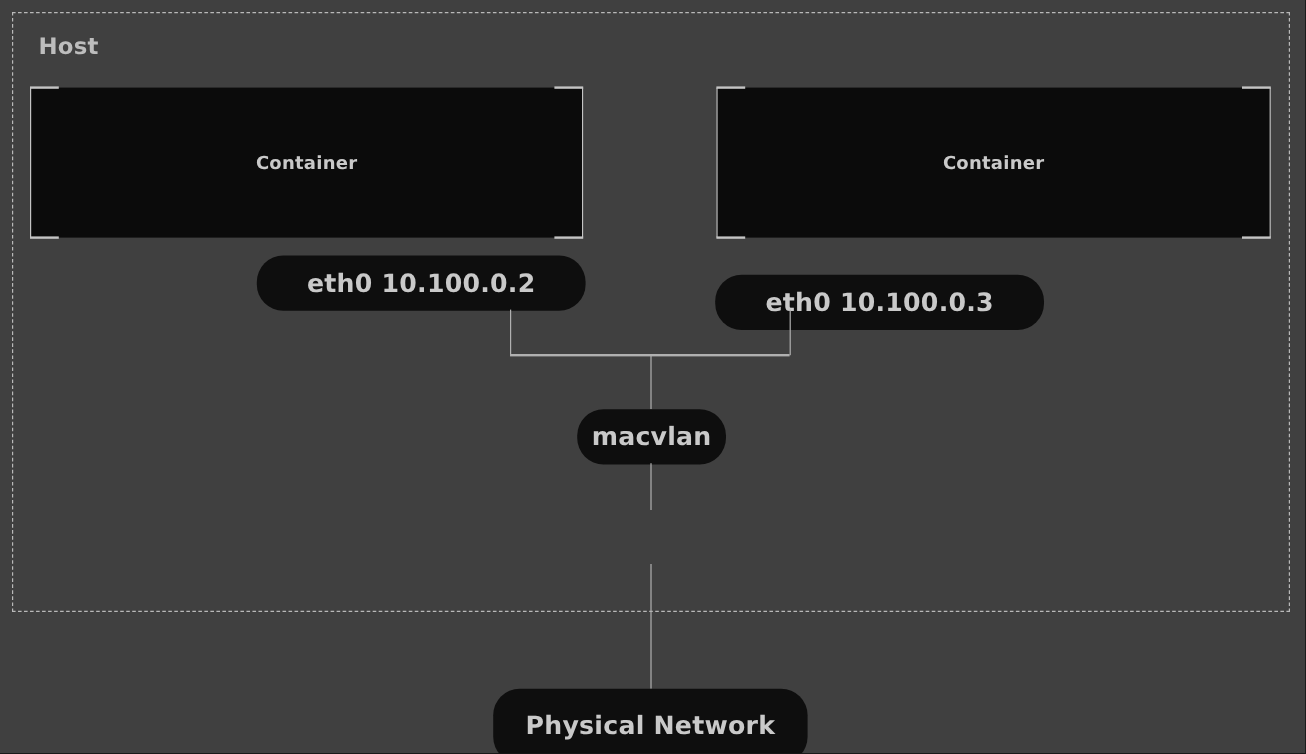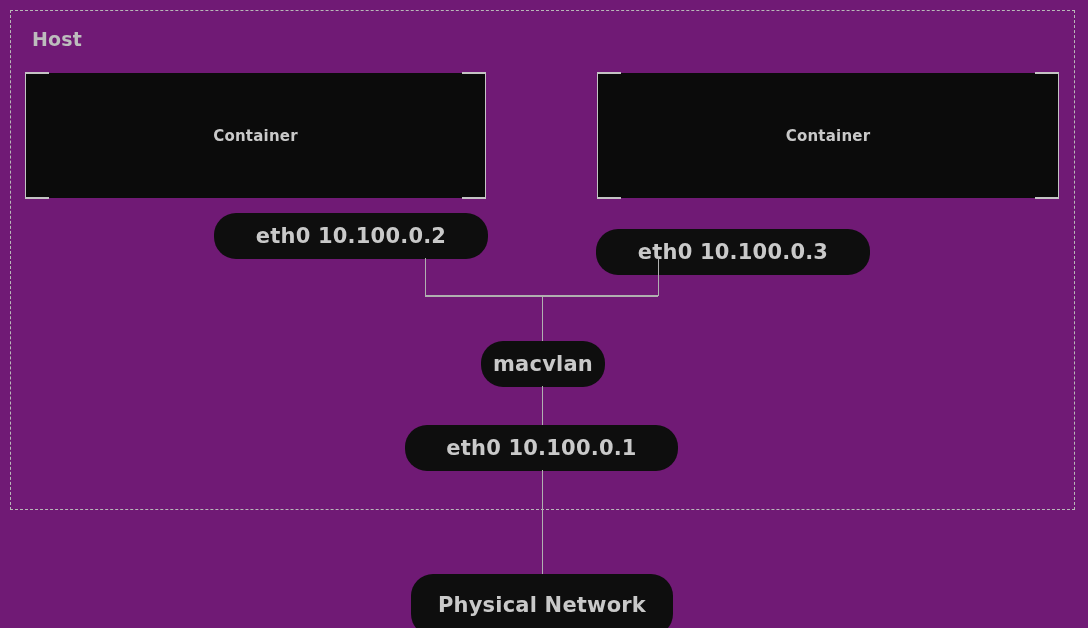--- a/index.html
+++ b/index.html
@@ -9,21 +9,21 @@
     background: #000000;
   }
   body {
     font-family: "DejaVu Sans", "Liberation Sans", sans-serif;
   }
 
   #diagram {
     position: relative;
     width: 1088px;
     height: 628px;
-    background: #701a75;
+    background: #404040;
     overflow: hidden;
   }
 
   
   .host-boundary {
     position: absolute;
     left: 10px;
     top: 10px;
     width: 1065px;
     height: 500px;
@@ -162,23 +162,20 @@
   <div class="line-v" id="drop-right"></div>
   <div class="line-h" id="join-bar"></div>
   <div class="line-v" id="drop-mid"></div>
 
   <div class="node-box" id="macvlan-box">
     <span>macvlan</span>
   </div>
 
   <div class="line-v" id="drop-mac"></div>
 
-  <div class="node-box" id="eth-host">
-    <span>eth0 10.100.0.1</span>
-  </div>
 
   <div class="line-v" id="drop-phys"></div>
 
   <div class="node-box" id="phys-net">
     <span>Physical Network</span>
   </div>
 
 </div>
 
 </body></html>

